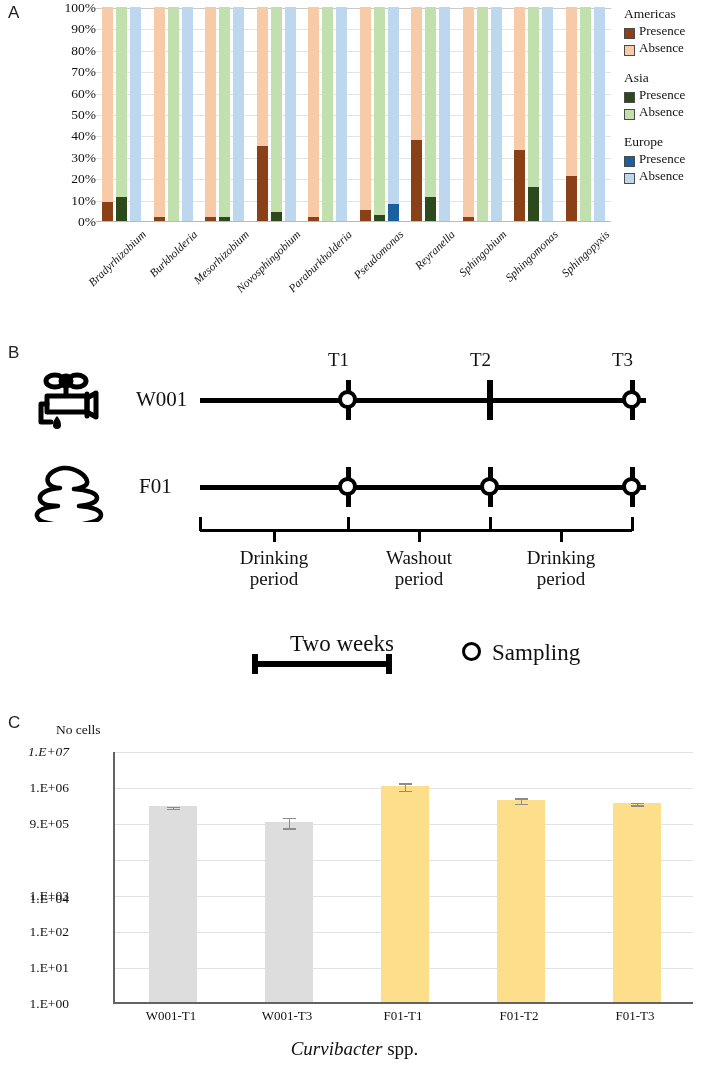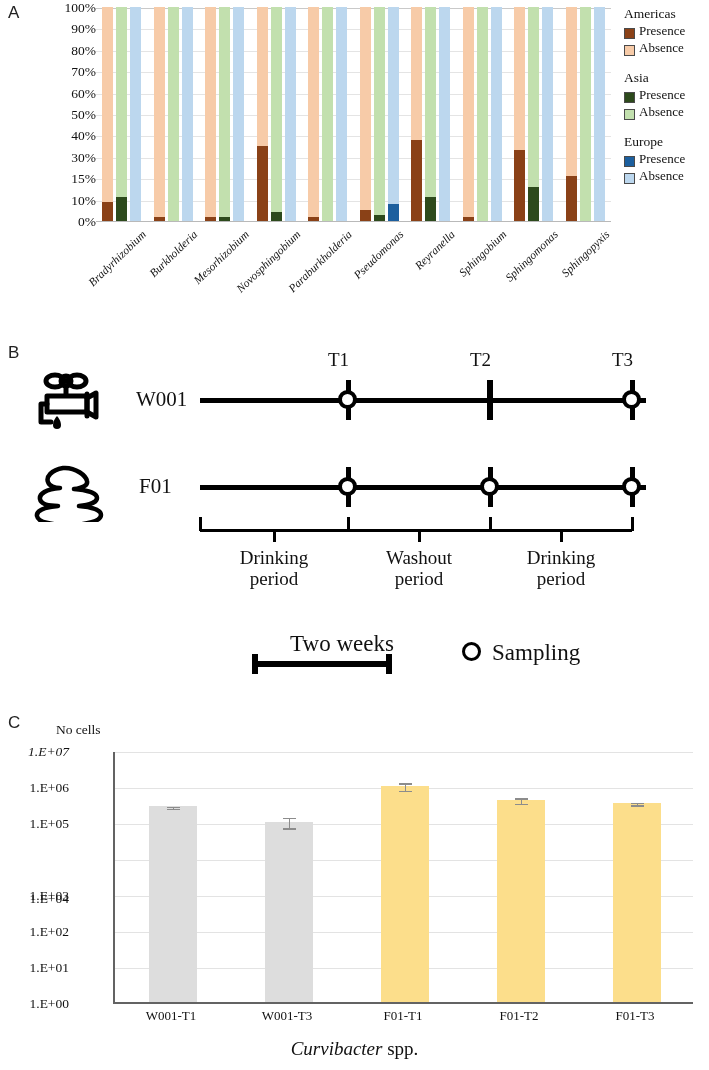--- a/index.html
+++ b/index.html
@@ -63,21 +63,21 @@
 </style>
 </head>
 <body>
 
 <div id="panelA">
   <div class="panel-letter" style="left:8px;top:3px;">A</div>
 
   <div id="a-ylabels">
       <div class="a-ylab" style="top: 222px;">0%</div>
       <div class="a-ylab" style="top: 200.6px;">10%</div>
-      <div class="a-ylab" style="top: 179.2px;">15%</div>
+      <div class="a-ylab" style="top: 179.2px;">20%</div>
       <div class="a-ylab" style="top: 157.8px; font-family: Liberation Serif, serif;">30%</div>
       <div class="a-ylab" style="top: 136.4px;">40%</div>
       <div class="a-ylab" style="top: 115px;">50%</div>
       <div class="a-ylab" style="top: 93.6px;">60%</div>
       <div class="a-ylab" style="top: 72.2px;">70%</div>
       <div class="a-ylab" style="top: 50.8px;">80%</div>
       <div class="a-ylab" style="top: 29.4px;">90%</div>
       <div class="a-ylab" style="top: 8px;">100%</div>
     </div>
   <div id="a-plot">
@@ -269,21 +269,21 @@
 <div id="panelC">
   <div class="panel-letter" style="left:8px;top:13px;">C</div>
 </div>
 <div id="c-ytitle">No cells</div>
 <div id="c-ylabels">
     <div class="c-ylab" style="top: 1004px;">1.E+00</div>
     <div class="c-ylab" style="top: 968px;">1.E+01</div>
     <div class="c-ylab" style="top: 932px;">1.E+02</div>
     <div class="c-ylab" style="top: 896px;">1.E+03</div>
     <div class="c-ylab" style="top: 899px;">1.E+04</div>
-    <div class="c-ylab" style="top: 824px;">1.E+05</div>
+    <div class="c-ylab" style="top: 824px;">9.E+05</div>
     <div class="c-ylab" style="top: 788px;">1.E+06</div>
     <div class="c-ylab" style="top: 752px; font-style: italic;">1.E+07</div>
   </div>
 <div id="c-plot">
     <div class="c-grid" style="top: 216px;"></div>
     <div class="c-grid" style="top: 180px;"></div>
     <div class="c-grid" style="top: 144px;"></div>
     <div class="c-grid" style="top: 108px;"></div>
     <div class="c-grid" style="top: 72px;"></div>
     <div class="c-grid" style="top: 36px;"></div>

